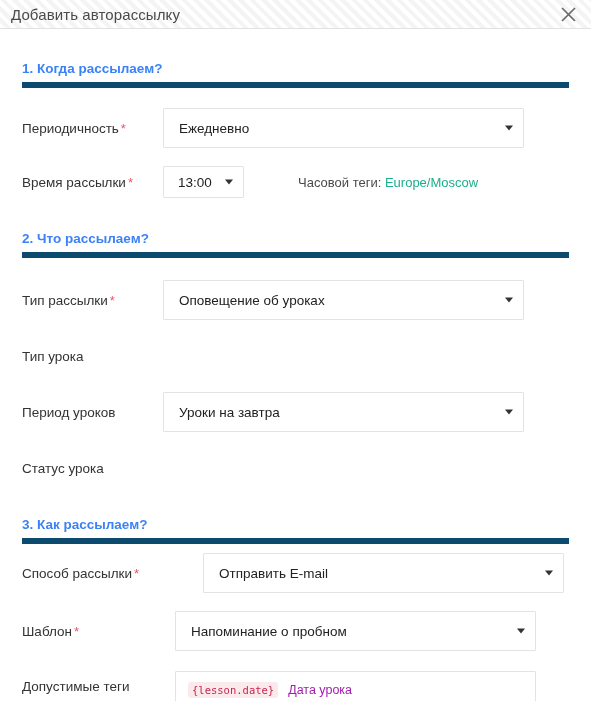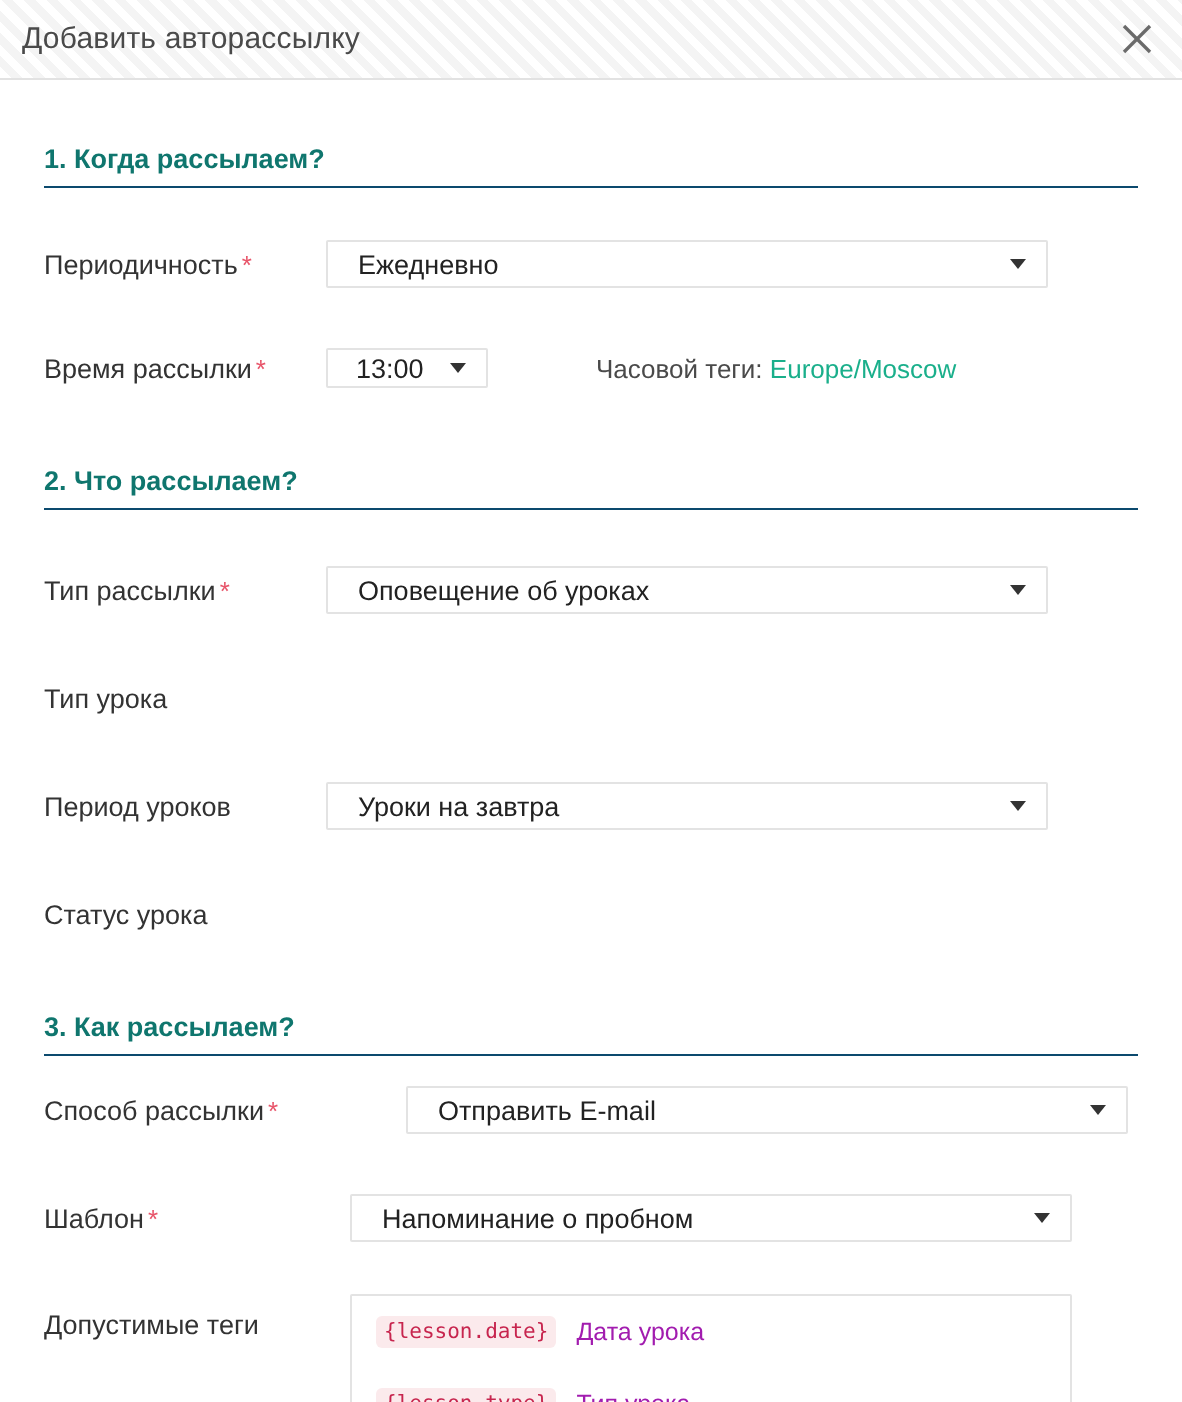--- a/index.html
+++ b/index.html
@@ -17,21 +17,21 @@
   .modal {
     width: 591px;
     height: 701px;
     position: relative;
     background: #ffffff;
     box-sizing: border-box;
   }
 
   
   .modal-header {
-    height: 40px;
+    height: 29px;
     position: relative;
     border-bottom: 1px solid #e2e2e2;
     background-color: #fbfbfb;
     background-image: repeating-linear-gradient(
       45deg,
       #ffffff 0px,
       #ffffff 4px,
       #f4f4f4 4px,
       #f4f4f4 8px
     );
@@ -60,25 +60,25 @@
   }
   .close-btn svg { display: block; }
 
   
   .modal-body {
     padding: 0 22px 0 22px;
     box-sizing: border-box;
   }
 
   .section-title {
-    color: #0f766e;
+    color: #3b82f6;
     font-size: 13.5px;
     font-weight: bold;
     padding-bottom: 6px;
-    border-bottom: 1px solid #0c4a6e;
+    border-bottom: 6px solid #0c4a6e;
     margin: 0;
     white-space: nowrap;
   }
   .section-1 { margin-top: 32px; }
   .section-2 { margin-top: 31px; }
   .section-3 { margin-top: 31px; }
 
   .form-row {
     display: flex;
     align-items: center;
@@ -132,22 +132,22 @@
     position: absolute;
     right: 10px;
     top: 50%;
     transform: translateY(-50%);
     width: 0;
     height: 0;
     border-left: 4px solid transparent;
     border-right: 4px solid transparent;
     border-top: 5px solid #333333;
   }
-  .select-wide   { width: 361px; height: 24px; }
-  .select-narrow { width: 81px;  height: 20px; }
+  .select-wide   { width: 361px; height: 40px; }
+  .select-narrow { width: 81px;  height: 32px; }
   .select-narrow .sel-value { padding-left: 14px; padding-right: 22px; }
 
   .tz-note {
     margin-left: 54px;
     font-size: 13px;
     color: #4a4a4a;
     white-space: nowrap;
   }
   .tz-link {
     color: #1aaf8b;

